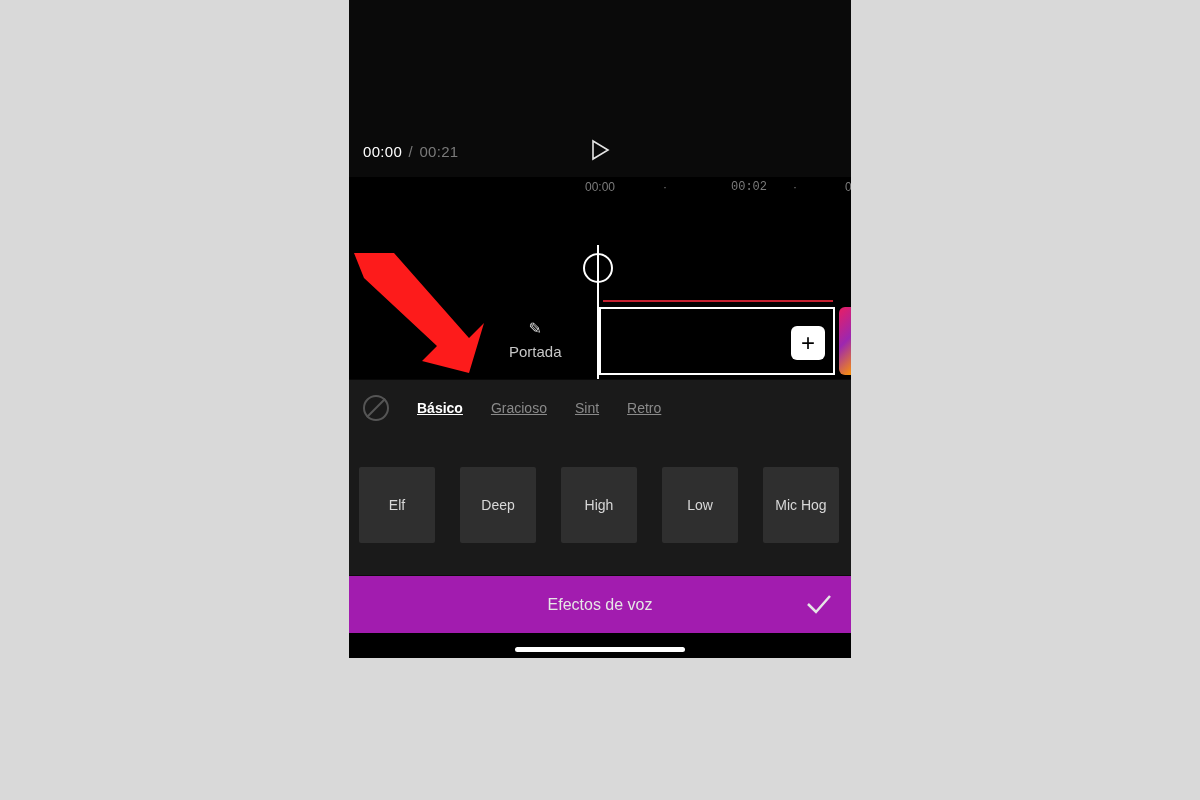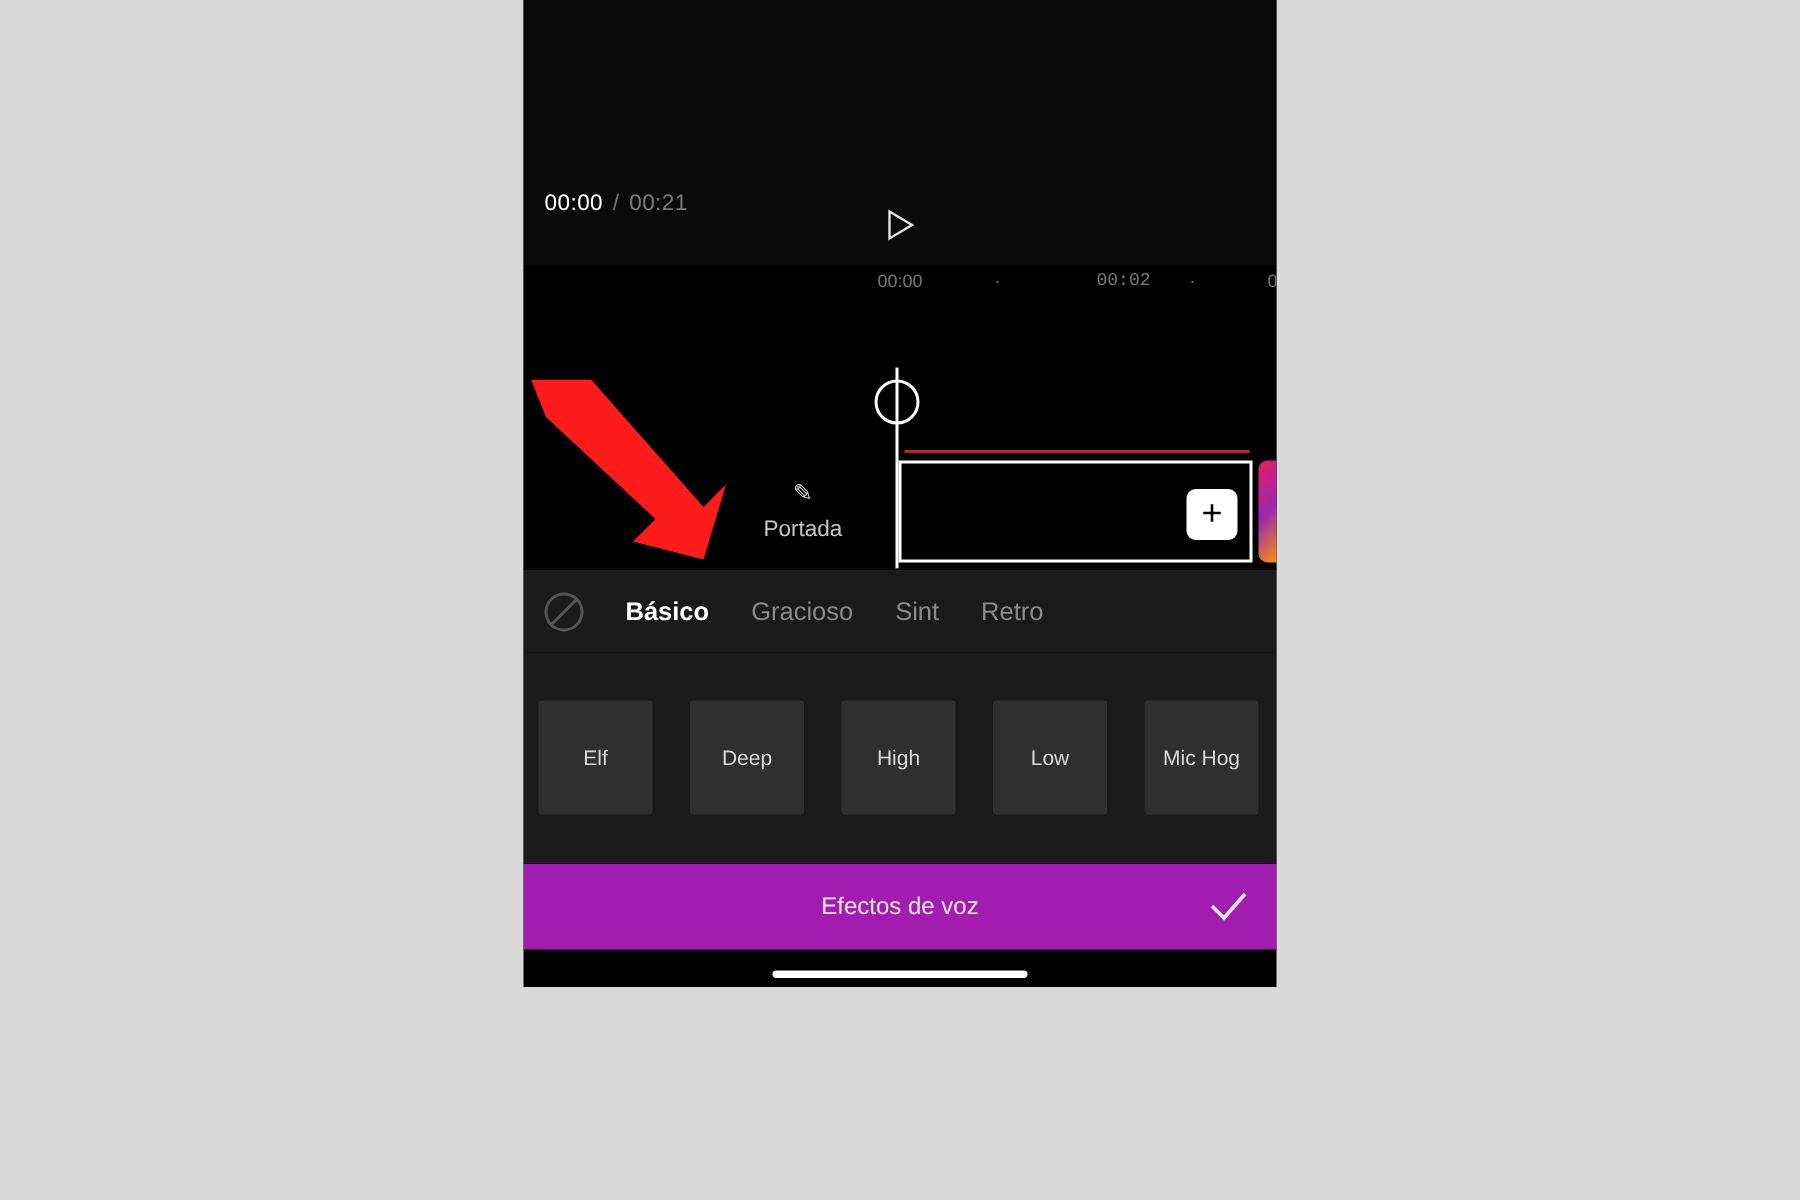--- a/index.html
+++ b/index.html
@@ -1,20 +1,20 @@
 <!DOCTYPE html>
 <html><head>
   <meta charset="utf-8">
   <style>
     * { box-sizing: border-box; margin: 0; padding: 0; font-family: -apple-system, BlinkMacSystemFont, 'Segoe UI', Arial, sans-serif; }
     body { width: 1200px; height: 800px; background: #d9d9d9; position: relative; overflow: hidden; }
     .phone { position: absolute; left: 349px; top: 0px; width: 502px; height: 658px; background: #000; overflow: hidden; }
 
     .preview { position: relative; width: 100%; height: 177px; background: #0a0a0a; }
-    .time-row { position: absolute; left: 14px; top: 127px; font-size: 15px; letter-spacing: 0.3px; }
+    .time-row { position: absolute; left: 14px; top: 143px; font-size: 15px; letter-spacing: 0.3px; }
     .cur-time { color: #fff; }
     .sep { color: #777; margin: 0 2px; }
     .dur-time { color: #7a7a7a; }
     .play { position: absolute; left: 238px; top: 138px; width: 24px; height: 24px; cursor: pointer; }
     .play svg { width: 100%; height: 100%; }
 
     .ruler { position: relative; width: 100%; height: 20px; background: #000; color: #7b7b7b; font-size: 12px; }
     .ruler span { position: absolute; top: 3px; }
     .tick0 { left: 236px; }
     .dot1  { left: 314px; }
@@ -35,21 +35,21 @@
     .redline { position: absolute; left: 254px; top: 103px; width: 230px; height: 2px; background: #c41f2f; }
     .clip-box { position: absolute; left: 250px; top: 110px; width: 236px; height: 68px; border: 2px solid #fff; background: #000; }
     .add-btn { position: absolute; right: 8px; top: 17px; width: 34px; height: 34px; background: #fff; border-radius: 6px; display: flex; align-items: center; justify-content: center; font-size: 24px; color: #000; font-weight: 300; cursor:pointer; }
     .color-thumb { position: absolute; left: 490px; top: 110px; width: 14px; height: 68px; border-radius: 6px 0 0 6px; background: linear-gradient(135deg, #e91e63, #9c27b0, #ff9800); overflow:hidden; }
 
     .arrow { position: absolute; left: 5px; top: 56px; width: 140px; height: 120px; pointer-events: none; }
 
     .tabs { position: relative; width: 100%; height: 56px; background: #1a1a1a; display: flex; align-items: center; padding: 0 14px; gap: 28px; border-top: 1px solid #080808; }
     .none-icon { width: 26px; height: 26px; border: 2px solid #555; border-radius: 50%; position: relative; cursor:pointer; flex-shrink:0; }
     .none-icon::after { content:''; position:absolute; left:50%; top:50%; width:2px; height:26px; background:#555; transform: translate(-50%,-50%) rotate(45deg); }
-    .tab { color: #8a8a8a; font-size: 17px; cursor: pointer; }
+    .tab { color: #8a8a8a; font-size: 14px; cursor: pointer; text-decoration: underline; }
     .tab.active { color: #fff; font-weight: 600; }
 
     .effects { position: relative; width: 100%; height: 140px; background: #1a1a1a; display: flex; align-items: center; gap: 25px; padding: 0 10px; overflow: hidden; }
     .ef { width: 76px; height: 76px; background: #2f2f2f; color: #d8d8d8; display: flex; align-items: center; justify-content: center; font-size: 14px; border-radius: 2px; cursor: pointer; flex-shrink:0; }
 
     .footer { position: relative; width: 100%; height: 58px; background: #a21caf; display: flex; align-items: center; justify-content: center; border-top: 1px solid #0c0c0c; }
     .footer-title { color: #e6e6e6; font-size: 16px; }
     .check { position: absolute; right: 18px; top: 16px; width: 28px; height: 24px; cursor: pointer; }
     .check svg { width:100%; height:100%; }
 

